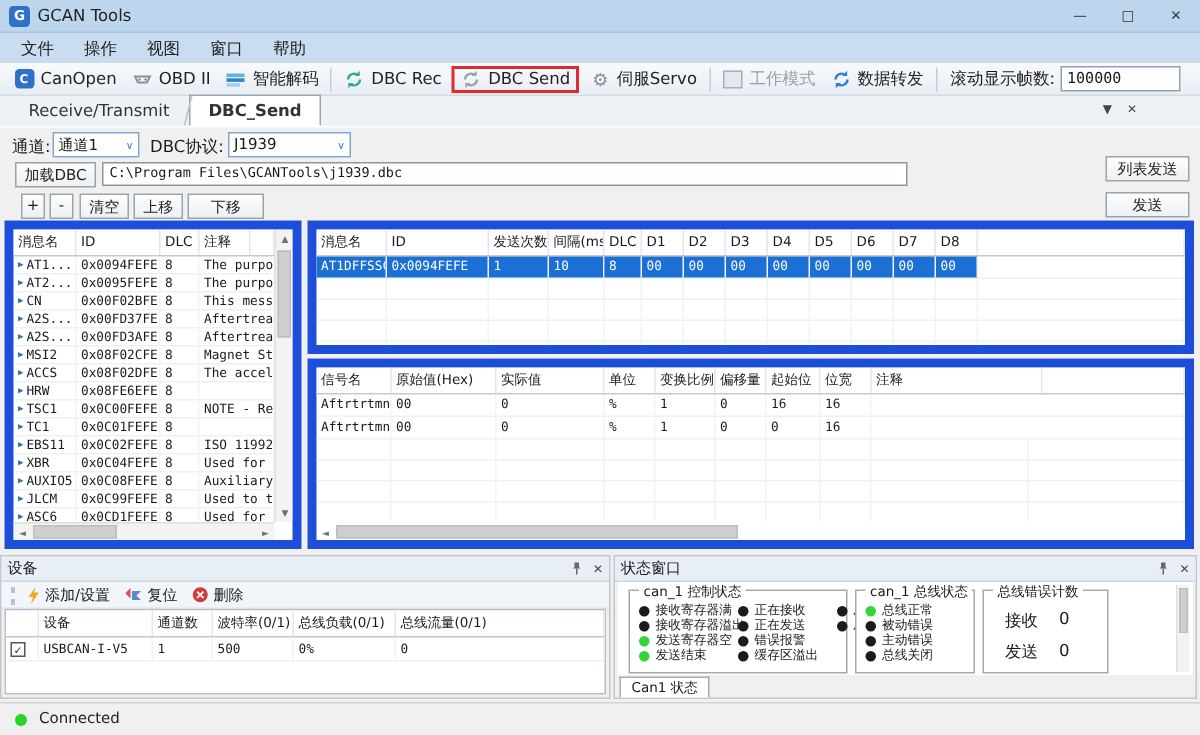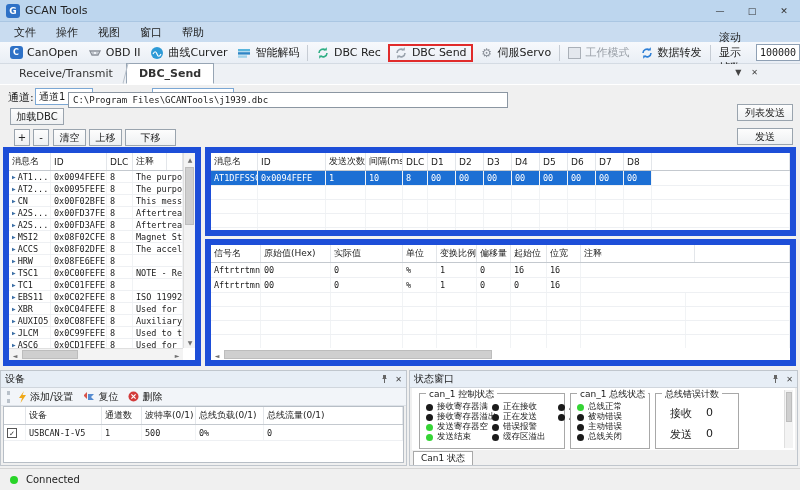--- a/index.html
+++ b/index.html
@@ -112,29 +112,20 @@
           <path d="M2 5h10l-2 4H4z" fill="none" stroke="#8a9099" stroke-width="1.3"></path>
           <circle cx="5" cy="7" r="0.8" fill="#8a9099"></circle>
           <circle cx="9" cy="7" r="0.8" fill="#8a9099"></circle>
         </svg>
     </span>
     <span>OBD II</span>
   </div>
   <div class="tbtn">
     <span class="ticon">
       <svg width="14" height="14" viewBox="0 0 14 14">
-          <circle cx="7" cy="7" r="6" fill="#2e9ad6"></circle>
-          <path d="M3 8c1.5-3 3-3 4 0s2.5 3 4 0" fill="none" stroke="#fff" stroke-width="1.2"></path>
-        </svg>
-    </span>
-    <span>曲线Curver</span>
-  </div>
-  <div class="tbtn">
-    <span class="ticon">
-      <svg width="14" height="14" viewBox="0 0 14 14">
           <rect x="1" y="3" width="12" height="2.4" fill="#59b5dd"></rect>
           <rect x="1" y="6.2" width="12" height="2.4" fill="#2e86c6"></rect>
           <rect x="1" y="9.4" width="9" height="2.4" fill="#9fd2ea"></rect>
         </svg>
     </span>
     <span>智能解码</span>
   </div>
   <div class="tsep"></div>
   <div class="tbtn">
     <span class="ticon">
@@ -202,21 +193,21 @@
 <div class="abs select" style="left:35px;top:88px;width:58px">
   <span>通道1</span>
     <span class="chev">∨</span>
 </div>
 <span class="abs lbl" style="left:100px;top:90px">DBC协议:</span>
 <div class="abs select" style="left:152px;top:88px;width:82px">
   <span>J1939</span>
     <span class="chev">∨</span>
 </div>
 <div class="abs btn" style="left:10px;top:108px;width:54px;height:17px">加载DBC</div>
-<div class="abs pathbox" style="left:68px;top:92px;width:440px">C:\Program Files\GCANTools\j1939.dbc</div>
+<div class="abs pathbox" style="left:68px;top:108px;width:537px">C:\Program Files\GCANTools\j1939.dbc</div>
 <div class="abs btn" style="left:737px;top:104px;width:56px;height:17px">列表发送</div>
 <div class="abs btn" style="left:14px;top:129px;width:16px;height:17px">+</div>
 <div class="abs btn" style="left:33px;top:129px;width:16px;height:17px">-</div>
 <div class="abs btn" style="left:53px;top:129px;width:33px;height:17px">清空</div>
 <div class="abs btn" style="left:89px;top:129px;width:33px;height:17px">上移</div>
 <div class="abs btn" style="left:125px;top:129px;width:51px;height:17px">下移</div>
 <div class="abs btn" style="left:737px;top:128px;width:56px;height:17px">发送</div>
 
 <div class="abs tbl" style="left:3px;top:147px;width:198px;height:219px">
   <div style="position:absolute;left:0;top:0;right:12px;bottom:12px;overflow:hidden">

